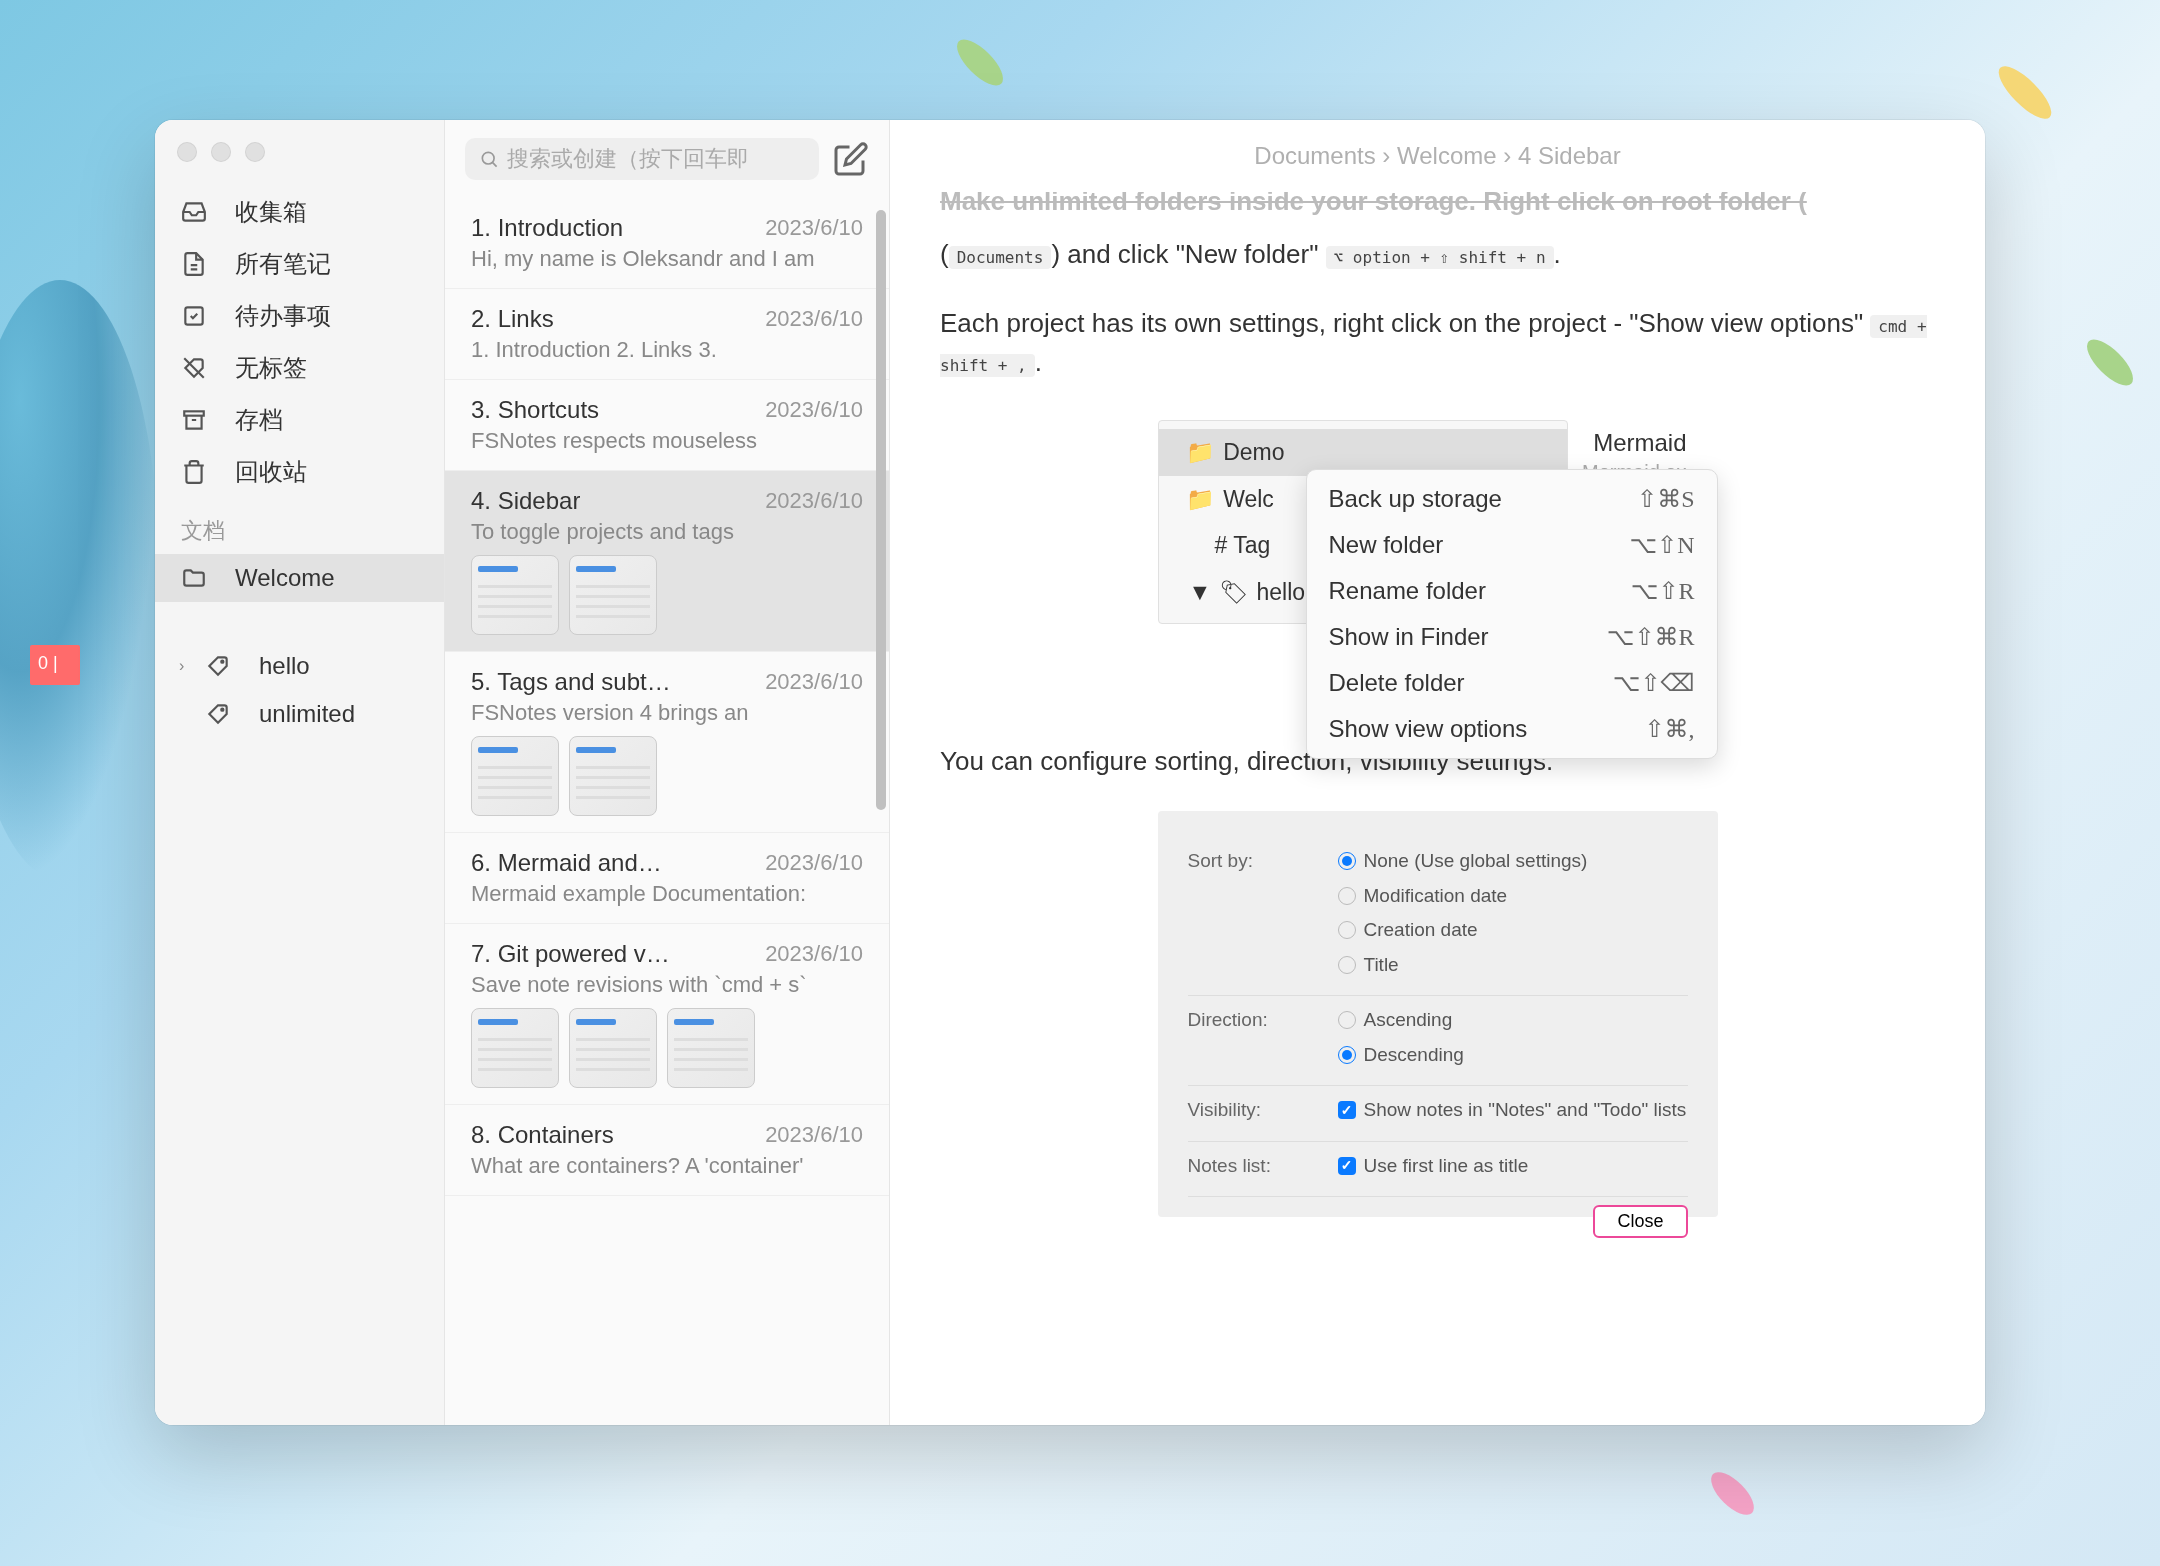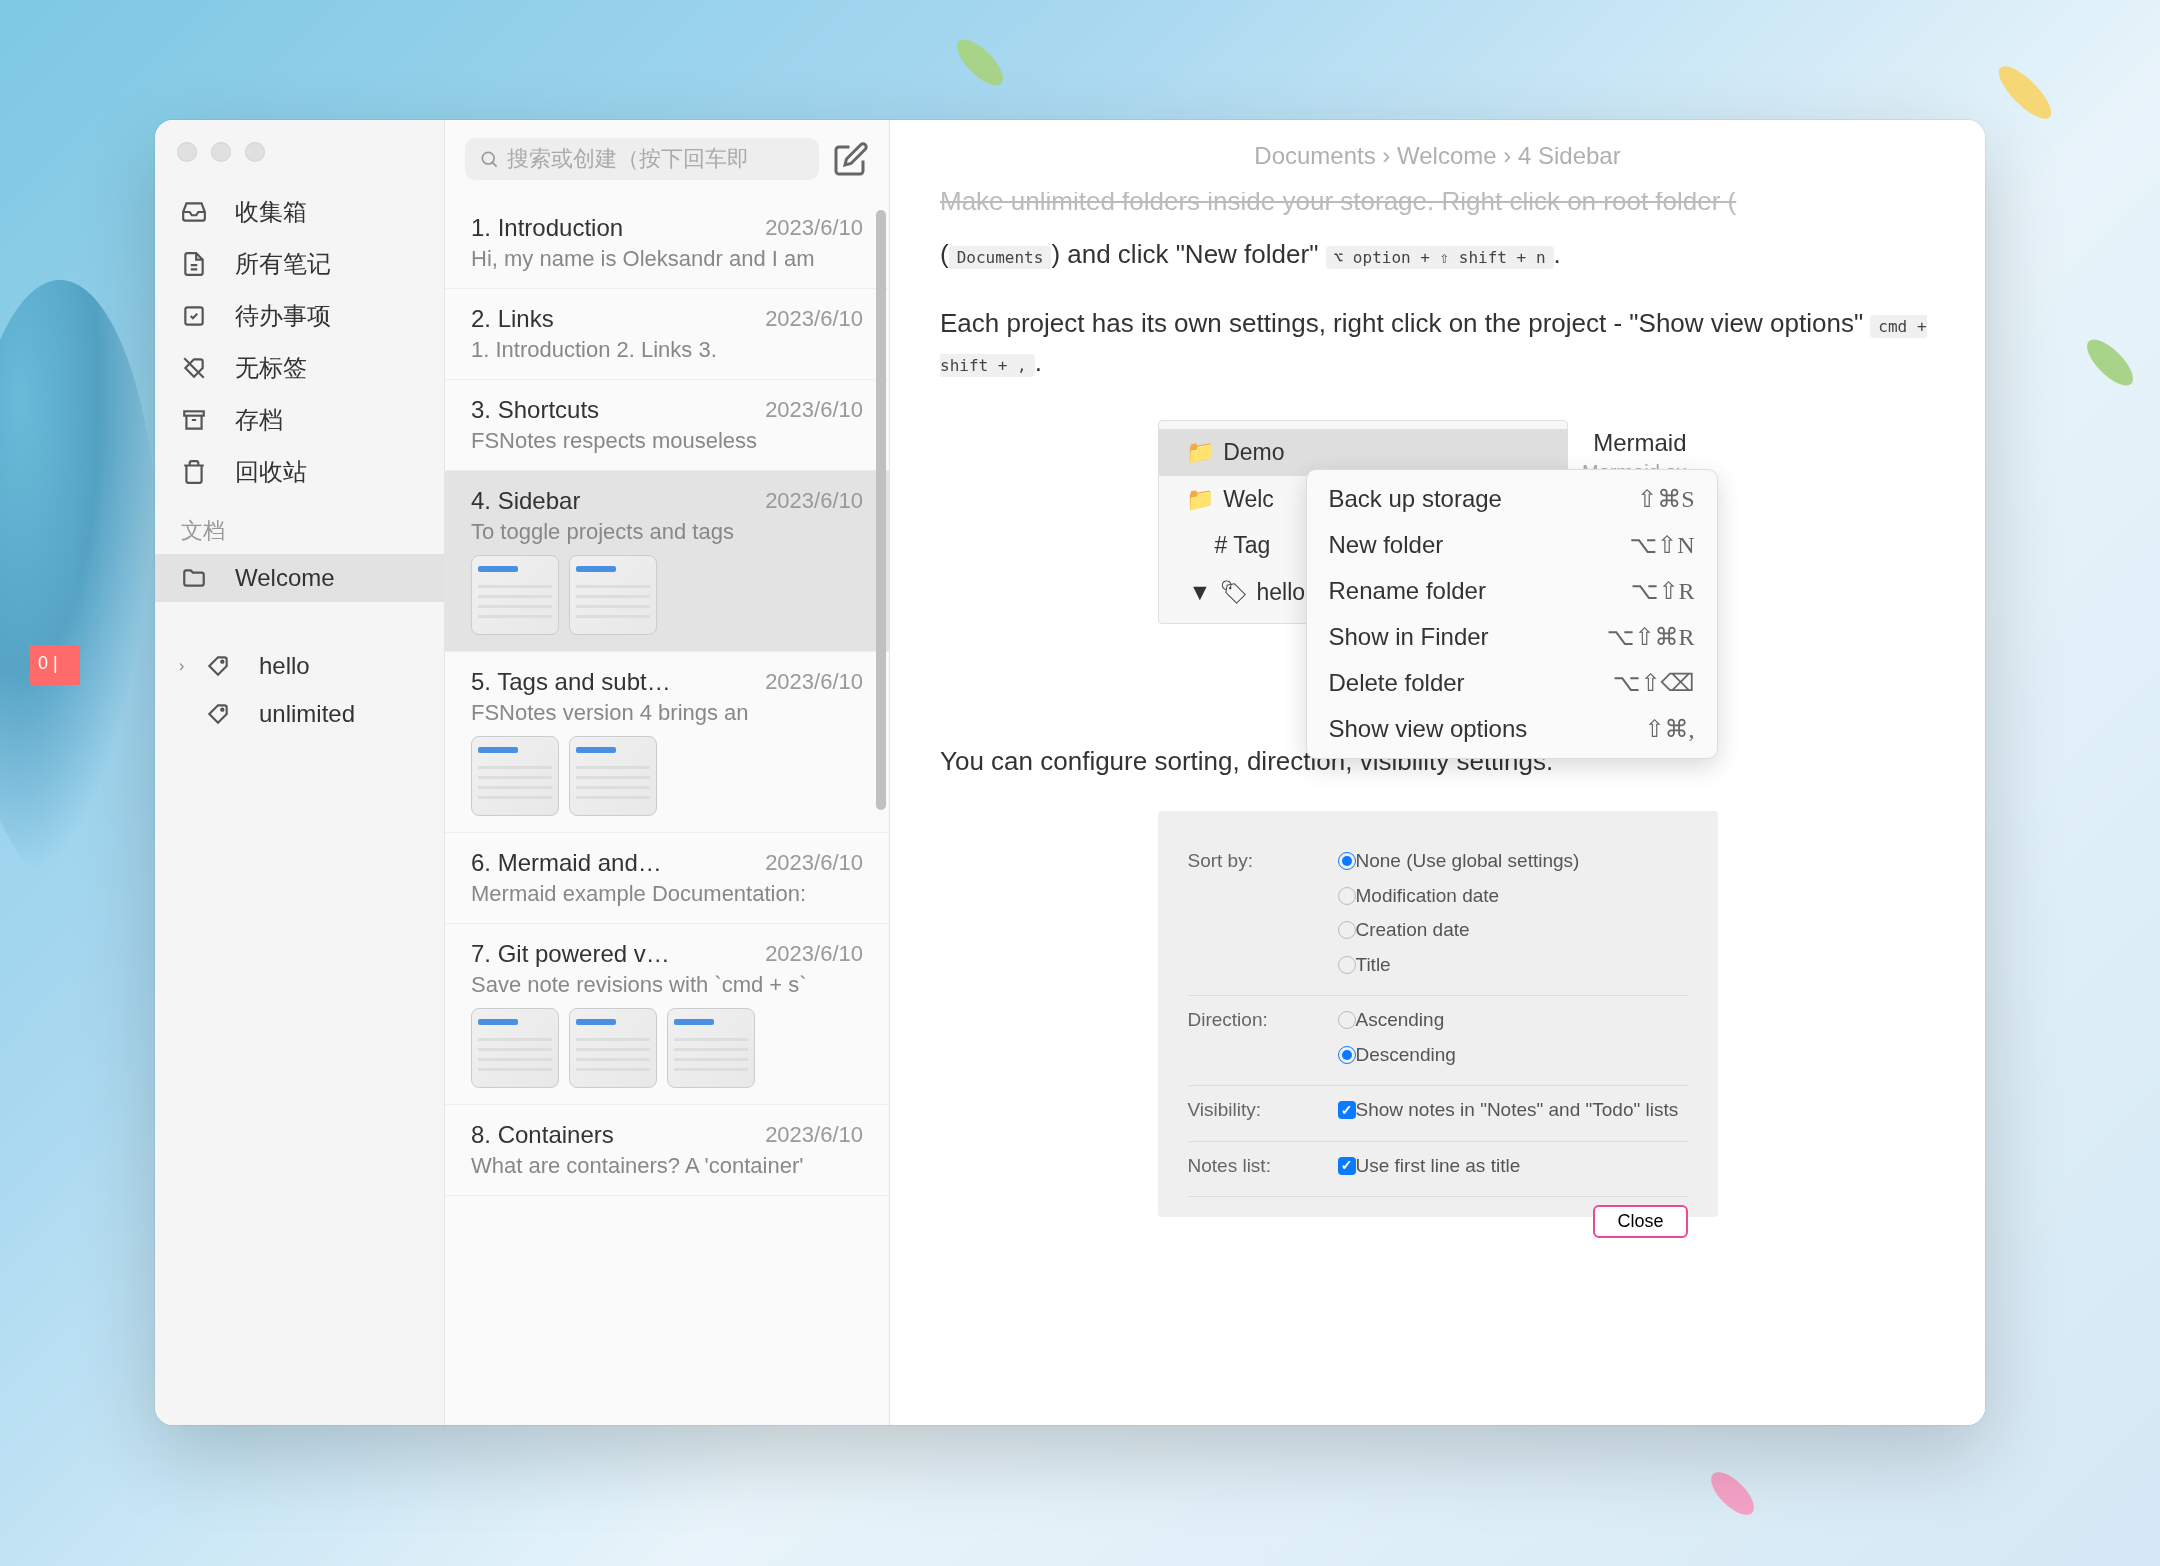--- a/index.html
+++ b/index.html
@@ -219,21 +219,21 @@
 .editor-body p { margin-bottom: 14px; }
 .editor-body code {
   background: #f0f0f0;
   padding: 2px 8px;
   border-radius: 4px;
   font-family: Menlo, monospace;
   font-size: 16px;
   color: #444;
   margin-top: 40px;
 }
-.cutoff-text { color: #333; margin-top:-10px;}
+.cutoff-text { color: #333; margin-top:-10px;font-weight:bold;}
 
 
 .ctx-mock {
   margin: 30px auto;
   width: 560px;
   position: relative;
   height: 300px;
 }
 .folder-bg {
   position: absolute;
@@ -291,21 +291,21 @@
   padding: 10px 0;
   border-bottom: 1px solid #ddd;
   gap: 40px;
 }
 .settings-row:last-of-type { border-bottom:none;}
 .settings-label { width: 110px; text-align: left; color:#666;}
 .settings-opts { flex: 1; }
 .radio-opt, .check-opt {
   display: flex;
   align-items: center;
-  gap: 0;
+  gap: 8px;
   margin-bottom: 6px;
 }
 .radio { width:18px; height:18px; border:1.5px solid #bbb; border-radius:50%; display:inline-block; position:relative;}
 .radio.checked { border-color:#0a7aff; }
 .radio.checked::after { content:""; position:absolute; left:3px; top:3px; width:10px; height:10px; background:#0a7aff; border-radius:50%; }
 .checkbox { width:18px; height:18px; border-radius:4px; display:inline-flex; align-items:center; justify-content:center; background:#0a7aff; color:#fff; font-size:14px; font-weight:bold;}
 .close-btn-mock {
   float: right;
   background: #fff;
   border: 2px solid #ec4899;

